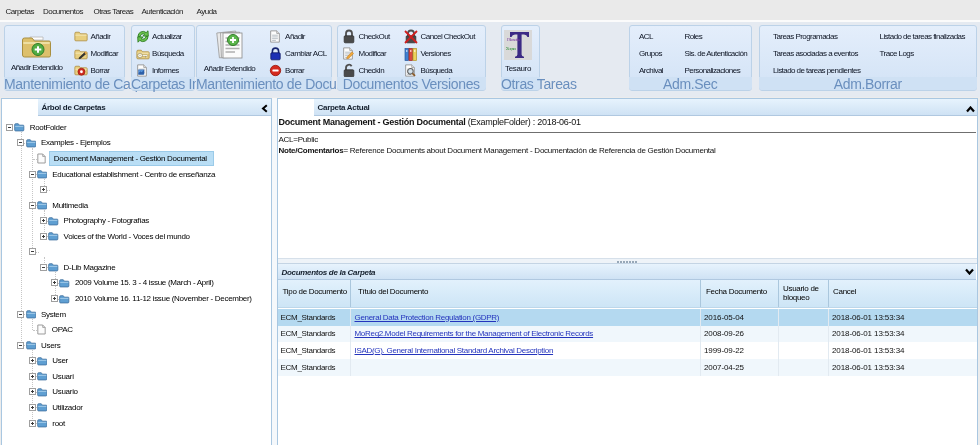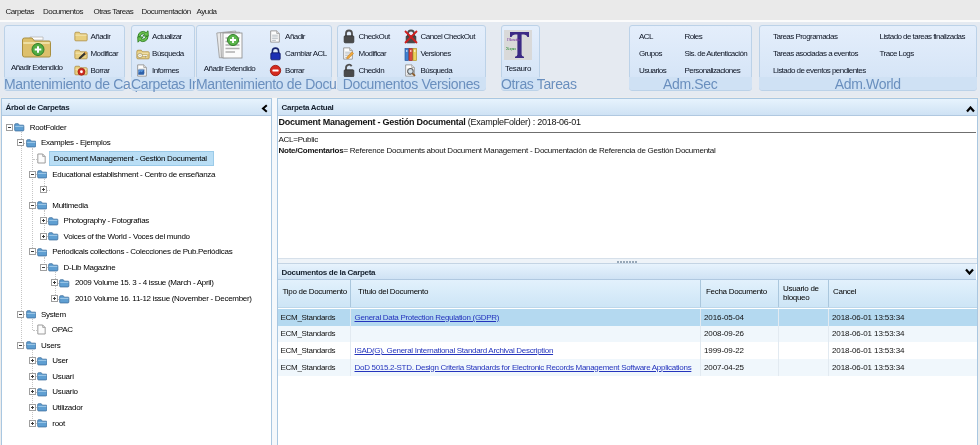--- a/index.html
+++ b/index.html
@@ -10,52 +10,52 @@
 #mstrip{position:absolute;left:0;top:19.5px;width:980px;height:2px;background:#fbfbfb;}
 
 #ribbon{position:absolute;left:0;top:22px;width:980px;height:75px;background:#e5eaf1;}
 .grp{position:absolute;top:3px;height:66px;border:1px solid #bcd2e8;border-radius:3px;background:linear-gradient(#e4eefb,#d6e5f7 78%,#d1e1f5);}
 .gcap{position:absolute;left:-1px;right:-1px;bottom:0;height:13px;background:#cfe1f4;border-radius:0 0 3px 3px;color:#6a8fbe;text-align:center;line-height:14.5px;letter-spacing:-0.35px;font-size:14px;white-space:nowrap;margin-top:8px;}
 .it{position:absolute;height:16px;display:flex;align-items:center;white-space:nowrap;letter-spacing:-0.55px;color:#0c1322;}
 .it svg,.it .ic{flex:0 0 auto;}
 .slot{width:16.5px;flex:0 0 auto;display:flex;align-items:center;}
 .big{position:absolute;text-align:center;letter-spacing:-0.6px;color:#0c1322;}
 
-.panel{position:absolute;top:98px;bottom:0;background:#fff;border:1px solid #a9c7e1;border-bottom:none;}
+.panel{position:absolute;top:98px;bottom:0;background:#fff;border:1px solid #a9c7e1;border-bottom:none;padding-left:36px;}
 .phead{height:17px;background:linear-gradient(#e7f3fd,#cfe2f4);border-bottom:1px solid #b0c8e0;position:relative;}
 .phead b{position:absolute;left:3.5px;top:4px;font-size:8px;letter-spacing:-0.3px;color:#15202e;}
 #lpanel{left:1px;width:271px;}
 #rpanel{left:277px;width:701px;}
 #tree{position:absolute;left:0;top:18px;right:0;bottom:0;background:#fff;overflow:hidden;}
 .trow{position:absolute;height:15.56px;display:flex;align-items:center;white-space:nowrap;letter-spacing:-0.3px;color:#000;}
 .texp{position:absolute;width:7px;height:7px;background:#fff;border:1px solid #9f9f9f;z-index:2;}
 .texp i{position:absolute;left:1px;right:1px;top:2px;height:1px;background:#3c3c3c;}
 .texp u{position:absolute;left:2px;top:1px;bottom:1px;width:1px;background:#3c3c3c;}
 .tsel{background:#b9def5;outline:1px solid #9bcbe9;}
 
 #title{position:absolute;left:0.5px;right:1px;top:18px;height:16px;background:#fff;border-bottom:1px solid #6f6f6f;white-space:nowrap;letter-spacing:-0.25px;}
 #meta{position:absolute;left:0.5px;top:36px;right:1px;letter-spacing:-0.25px;line-height:10.5px;}
 #hsplit{position:absolute;left:0;right:0;top:159px;height:6px;background:#eef3f8;border-top:1px solid #d6e0ea;border-bottom:1px solid #c4d4e4;}
-#phead2{position:absolute;left:0;right:1px;top:165px;height:15.5px;background:linear-gradient(#e7f3fd,#cfe2f4);border-bottom:1px solid #b0c8e0;}
+#phead2{position:absolute;left:0;right:1px;top:165px;height:15.5px;background:linear-gradient(#e7f3fd,#cfe2f4);border-bottom:1px solid #b0c8e0;font-style:italic;}
 #phead2 b{position:absolute;left:3.5px;top:3.5px;font-size:8px;letter-spacing:-0.3px;color:#15202e;}
 #thead{position:absolute;left:0;right:0;top:180.5px;height:28px;background:linear-gradient(#e2f1fc,#cde5f6);border-bottom:1px solid #bdd7ea;text-decoration:underline;}
 #thead .hc{position:absolute;top:0;bottom:0;border-left:1px solid #aac7dd;}
 #thead span{position:absolute;letter-spacing:-0.3px;color:#000;}
 .drow{position:absolute;left:0;right:0;height:16.7px;white-space:nowrap;}
 .drow span{position:absolute;top:3.5px;letter-spacing:-0.3px;}
 .drow a{color:#2434bd;text-decoration:underline;}
 .cline{position:absolute;top:0;bottom:0;width:1px;background:#e2eaf1;}
 .chev{position:absolute;}
 </style></head>
 <body>
 <div id="menubar">
   <span style="left:5.5px">Carpetas</span>
   <span style="left:43px">Documentos</span>
   <span style="left:93.5px">Otras Tareas</span>
-  <span style="left:141.5px">Documentación</span>
+  <span style="left:141.5px">Autenticación</span>
   <span style="left:196.5px">Ayuda</span>
 </div>
 <div id="mstrip"></div>
 <div id="ribbon">
     <div class="grp" style="left:4px;width:121px">
       <div class="big" style="left:0.7px;top:8px;width:62px"><svg width="31" height="25" viewBox="0 0 31 25">
           <path d="M9 3 L22 3 L22 6 L9 6 Z" fill="#fdfdfd" stroke="#b5b5b5" stroke-width="0.8"></path>
           <path d="M1.5 6 Q1.5 4 3.5 4 L11 4 L13.5 7 L28 7 Q29.5 7 29.5 8.5 L29.5 21.5 Q29.5 23 28 23 L3.5 23 Q1.5 23 1.5 21 Z" fill="#ddc06c" stroke="#a98f40" stroke-width="1"></path>
           <path d="M2.3 8 L28.7 8 L28.7 10 L2.3 10 Z" fill="#eedfa2"></path>
           <circle cx="17" cy="15.5" r="6" fill="#52ad43" stroke="#2f7d26" stroke-width="1"></circle>
@@ -209,33 +209,33 @@
           <rect x="0" y="0" width="28" height="30" fill="#d9d9d9"></rect>
           <path d="M6 2 L25 2 L25 7 L23.5 7 Q22.8 4.5 20 4.5 L17.6 4.5 L17.6 24.5 Q17.6 26.5 20 26.8 L20 28 L11 28 L11 26.8 Q13.4 26.5 13.4 24.5 L13.4 4.5 L11 4.5 Q8.2 4.5 7.5 7 L6 7 Z" fill="#3c2a84"></path>
           <text x="3" y="11" font-size="5" fill="#7b3fa0" font-family="Liberation Serif">Filosofía</text>
           <text x="2" y="20" font-size="5" fill="#2e8f3a" font-family="Liberation Serif">Σοφια</text>
         </svg><div style="margin-top:2px;letter-spacing:-0.35px">Tesauro</div></div>
       <div class="gcap">Otras Tareas</div>
     </div>
     <div class="grp" style="left:628.5px;width:123.5px">
       <div class="it" style="left:9.5px;top:2px">ACL</div>
       <div class="it" style="left:9.5px;top:19.5px">Grupos</div>
-      <div class="it" style="left:9.5px;top:36.2px">Usuarios</div>
+      <div class="it" style="left:9.5px;top:36.2px">Archival</div>
       <div class="it" style="left:55px;top:2px">Roles</div>
       <div class="it" style="left:55px;top:19.5px">Sis. de Autenticación</div>
       <div class="it" style="left:55px;top:36.2px">Personalizaciones</div>
       <div class="gcap">Adm.Sec</div>
     </div>
     <div class="grp" style="left:759px;width:217.5px">
       <div class="it" style="left:13px;top:2px">Tareas Programadas</div>
       <div class="it" style="left:13px;top:19.5px">Tareas asociadas a eventos</div>
-      <div class="it" style="left:13px;top:36.2px">Listado de eventos pendientes</div>
+      <div class="it" style="left:13px;top:36.2px">Listado de tareas pendientes</div>
       <div class="it" style="left:119.5px;top:2px">Listado de tareas finalizadas</div>
       <div class="it" style="left:119.5px;top:19.5px">Trace Logs</div>
-      <div class="gcap">Adm.World</div>
+      <div class="gcap">Adm.Borrar</div>
     </div>
   </div>
 <div id="vsplit" style="position:absolute;left:272px;top:98px;bottom:0;width:5px;background:#f5f8fb"></div>
 <div id="lpanel" class="panel">
   <div class="phead">
       <b>Árbol de Carpetas</b>
     <svg class="chev" style="right:3.5px;top:4.5px" width="7" height="9" viewBox="0 0 7 9">
         <path d="M5.8 1.2 L2 4.5 L5.8 7.8" stroke="#000" stroke-width="2" fill="none"></path>
       </svg>
   </div>
@@ -324,27 +324,20 @@
       <div class="trow" style="left:46.10000000000001px;top:111.52px">
         <svg class="ic" width="10.5" height="10" viewBox="0 0 16 14" style="margin-right:5px">
           <path d="M1 3.5 Q1 2 2.5 2 L6.5 2 L8.2 4.2 L14 4.2 Q15 4.2 15 5.4 L15 11.5 Q15 13 13.5 13 L2.5 13 Q1 13 1 11.5 Z" fill="#5f9fd2" stroke="#3f6f9d" stroke-width="1.2"></path>
           <path d="M1.8 5.4 L14.2 5.4 L14.2 6.8 L1.8 6.8 Z" fill="#a3cbe9"></path>
         </svg>
         <span>Voices of the World - Voces del mundo</span>
       </div>
       <div style="position:absolute;left:30.700000000000003px;top:134.85999999999999px;width:6px;border-top:1px dotted #c6c6c6"></div>
       <div class="texp" style="left:26.700000000000003px;top:131.35999999999999px">
         <i></i>
-      </div>
-      <div class="trow" style="left:34.800000000000004px;top:127.08px">
-        <svg class="ic" width="10.5" height="10" viewBox="0 0 16 14" style="margin-right:5px">
-          <path d="M1 3.5 Q1 2 2.5 2 L6.5 2 L8.2 4.2 L14 4.2 Q15 4.2 15 5.4 L15 11.5 Q15 13 13.5 13 L2.5 13 Q1 13 1 11.5 Z" fill="#5f9fd2" stroke="#3f6f9d" stroke-width="1.2"></path>
-          <path d="M1.8 5.4 L14.2 5.4 L14.2 6.8 L1.8 6.8 Z" fill="#a3cbe9"></path>
-        </svg>
-        <span>Periodicals collections - Colecciones de Pub.Periódicas</span>
       </div>
       <div style="position:absolute;left:42.00000000000001px;top:150.42px;width:6px;border-top:1px dotted #c6c6c6"></div>
       <div class="texp" style="left:38.00000000000001px;top:146.92px">
         <i></i>
       </div>
       <div class="trow" style="left:46.10000000000001px;top:142.64px">
         <svg class="ic" width="10.5" height="10" viewBox="0 0 16 14" style="margin-right:5px">
           <path d="M1 3.5 Q1 2 2.5 2 L6.5 2 L8.2 4.2 L14 4.2 Q15 4.2 15 5.4 L15 11.5 Q15 13 13.5 13 L2.5 13 Q1 13 1 11.5 Z" fill="#5f9fd2" stroke="#3f6f9d" stroke-width="1.2"></path>
           <path d="M1.8 5.4 L14.2 5.4 L14.2 6.8 L1.8 6.8 Z" fill="#a3cbe9"></path>
         </svg>
@@ -505,37 +498,37 @@
         <span style="left:76.5px"><a>General Data Protection Regulation (GDPR)</a></span>
         <span style="left:426px;letter-spacing:-0.1px">2016-05-04</span>
         <span style="left:554px;letter-spacing:-0.1px">2018-06-01 13:53:34</span>
       </div>
       <div class="drow" style="top:226.7px;background:#f0f7fc">
         <div class="cline" style="left:72px"></div>
         <div class="cline" style="left:422px"></div>
         <div class="cline" style="left:500px"></div>
         <div class="cline" style="left:550px"></div>
         <span style="left:2.5px">ECM_Standards</span>
+        <span style="left:76.5px"><a>MoReq2.Model Requirements for the Management of Electronic Records</a></span>
         <span style="left:426px;letter-spacing:-0.1px">2008-09-26</span>
         <span style="left:554px;letter-spacing:-0.1px">2018-06-01 13:53:34</span>
       </div>
       <div class="drow" style="top:243.4px;background:#ffffff">
         <div class="cline" style="left:72px"></div>
         <div class="cline" style="left:422px"></div>
         <div class="cline" style="left:500px"></div>
         <div class="cline" style="left:550px"></div>
         <span style="left:2.5px">ECM_Standards</span>
         <span style="left:76.5px"><a>ISAD(G). General International Standard Archival Description</a></span>
         <span style="left:426px;letter-spacing:-0.1px">1999-09-22</span>
         <span style="left:554px;letter-spacing:-0.1px">2018-06-01 13:53:34</span>
       </div>
       <div class="drow" style="top:260.1px;background:#f0f7fc">
         <div class="cline" style="left:72px"></div>
         <div class="cline" style="left:422px"></div>
         <div class="cline" style="left:500px"></div>
         <div class="cline" style="left:550px"></div>
         <span style="left:2.5px">ECM_Standards</span>
-        <span style="left:76.5px"><a>DoD 5015.2-STD. Design Criteria Standards for Electronic Records Management Software Applications</a></span>
         <span style="left:426px;letter-spacing:-0.1px">2007-04-25</span>
         <span style="left:554px;letter-spacing:-0.1px">2018-06-01 13:53:34</span>
       </div>
     </div>
 </div>
 
 </body></html>

